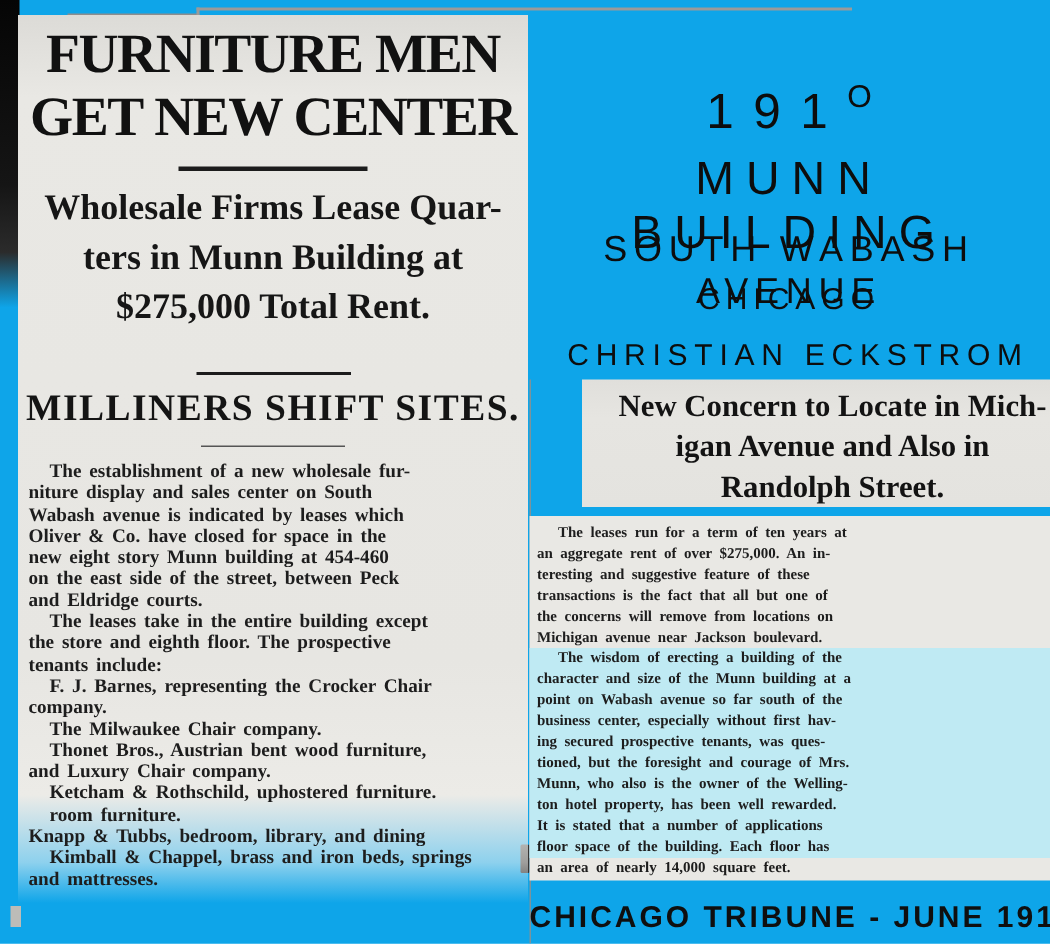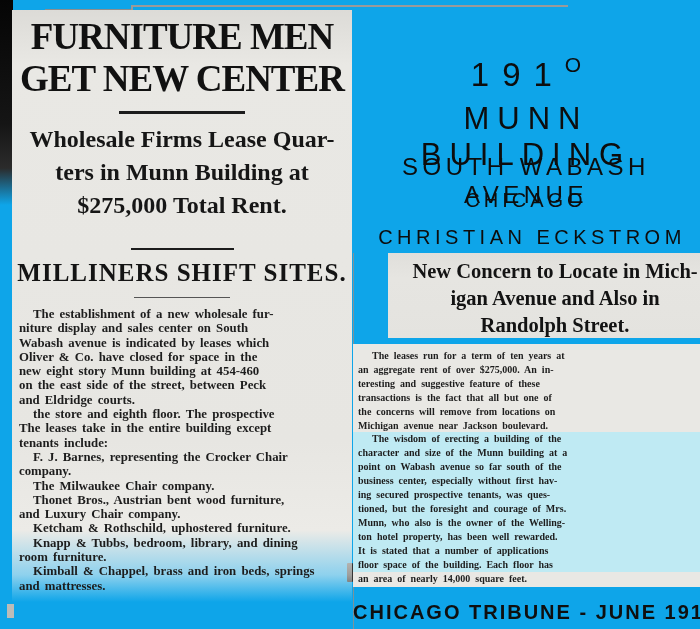--- a/index.html
+++ b/index.html
@@ -97,41 +97,41 @@
       <div class="para">
           <div>The establishment of a new wholesale fur-</div>
           <div>niture display and sales center on South</div>
           <div>Wabash avenue is indicated by leases which</div>
           <div>Oliver &amp; Co. have closed for space in the</div>
           <div>new eight story Munn building at 454-460</div>
           <div>on the east side of the street, between Peck</div>
           <div>and Eldridge courts.</div>
         </div>
       <div class="para">
+          <div>The leases take in the entire building except</div>
           <div>the store and eighth floor.  The prospective</div>
-          <div>The leases take in the entire building except</div>
           <div>tenants include:</div>
         </div>
       <div class="para">
           <div>F. J. Barnes, representing the Crocker Chair</div>
           <div>company.</div>
         </div>
       <div class="para">
           <div>The Milwaukee Chair company.</div>
         </div>
       <div class="para">
           <div>Thonet Bros., Austrian bent wood furniture,</div>
           <div>and Luxury Chair company.</div>
         </div>
       <div class="para">
           <div>Ketcham &amp; Rothschild, uphostered furniture.</div>
         </div>
       <div class="para">
+          <div>room furniture.</div>
           <div>Knapp &amp; Tubbs, bedroom, library, and dining</div>
-          <div>room furniture.</div>
         </div>
       <div class="para">
           <div>Kimball &amp; Chappel, brass and iron beds, springs</div>
           <div>and mattresses.</div>
         </div>
     </div>
   </div>
 
   <div class="title-block">
     <div class="t-year"><span>191</span><span class="zero">O</span></div>

